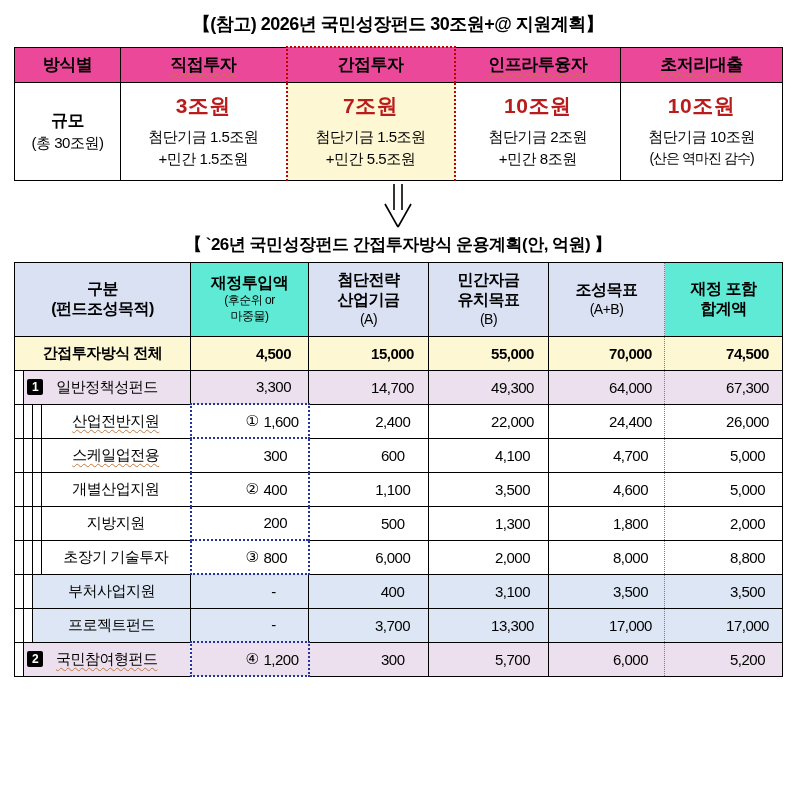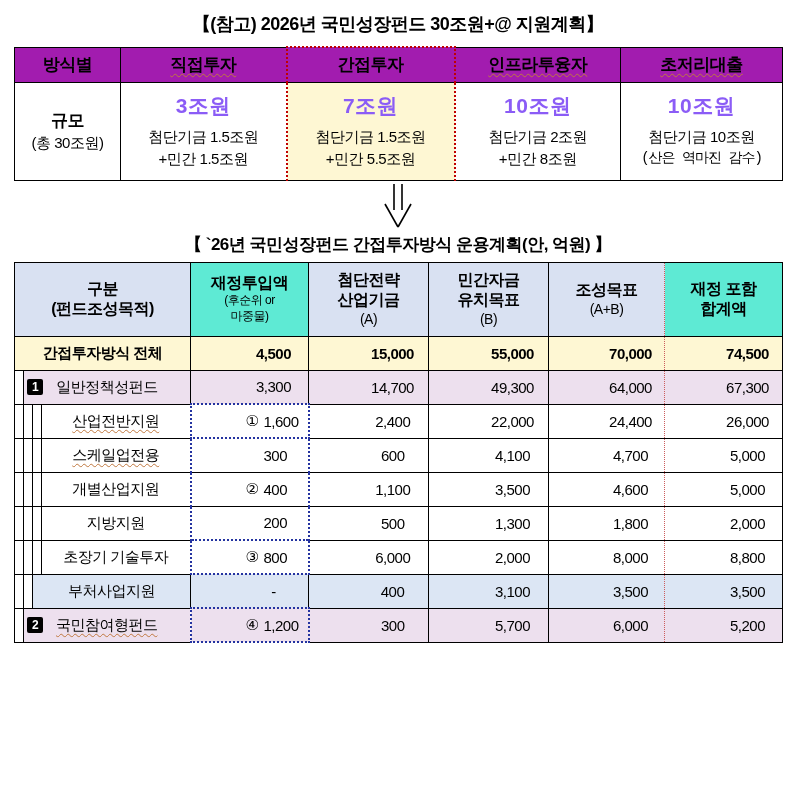--- a/index.html
+++ b/index.html
@@ -24,28 +24,28 @@
     font-size: 17px;
     font-weight: 700;
     letter-spacing: -0.5px;
     margin: 4px 0 6px 0;
   }
 
   table { border-collapse: collapse; table-layout: fixed; width: 768px; }
   .t1 td, .t1 th, .t2 td, .t2 th { border: 1px solid #000; text-align: center; vertical-align: middle; }
 
   
-  .t1 th { background: #a21caf; font-size: 17px; font-weight: 700; height: 35px; letter-spacing: -0.5px; }
+  .t1 th { background: #ec4899; font-size: 17px; font-weight: 700; height: 35px; letter-spacing: -0.5px; }
   .t1 tr.scale td { height: 98px; }
   .t1 tr.budget td { height: 51px; }
   .rm { font-weight: 700; font-size: 17px; letter-spacing: -0.5px; }
   .rs { font-size: 15px; margin-top: 2px; letter-spacing: -0.5px; }
-  .amt { color: #8b5cf6; font-weight: 700; font-size: 21px; margin-bottom: 6px; letter-spacing: 0.5px; }
+  .amt { color: #b91c1c; font-weight: 700; font-size: 21px; margin-bottom: 6px; letter-spacing: 0.5px; }
   .dln { font-size: 15px; line-height: 1.5; letter-spacing: -0.5px; }
-  .dln2 { font-size: 14px; line-height: 1.55; letter-spacing: -1px; font-family: Liberation Mono, monospace; }
+  .dln2 { font-size: 14px; line-height: 1.55; letter-spacing: -1px; }
   .bgv { font-size: 16px; }
   .yl { background: #FEF7D3; }
   
   .rdt { border-top: 2px dotted #C00000 !important; }
   .rdl { border-left: 2px dotted #C00000 !important; }
   .rdr { border-right: 2px dotted #C00000 !important; }
   .rdb { border-bottom: 2px dotted #C00000 !important; }
 
   
   .arrow-wrap { text-align: center; height: 48px; padding-top: 2px; }
@@ -360,20 +360,36 @@
               </div>
             </div>
           </td>
       <td class="v"><span>-</span></td>
       <td class="v"><span>400</span></td>
       <td class="v"><span>3,100</span></td>
       <td class="v nr"><span>3,500</span></td>
       <td class="v c5"><span>3,500</span></td>
     </tr>
 
+    <tr class="dr rb2">
+      <td class="lc">
+            <div class="lw">
+              <span class="il"></span>
+              <span class="il"></span>
+              <div class="ct">
+                <span class="lt">프로젝트펀드</span>
+              </div>
+            </div>
+          </td>
+      <td class="v"><span>-</span></td>
+      <td class="v"><span>3,700</span></td>
+      <td class="v"><span>13,300</span></td>
+      <td class="v nr"><span>17,000</span></td>
+      <td class="v c5"><span>17,000</span></td>
+    </tr>
 
     <tr class="dr rp">
       <td class="lc">
             <div class="lw">
               <span class="il"></span>
               <div class="ct">
                 <span class="mk">2</span>
                 <span class="lt wv">국민참여형펀드</span>
               </div>
             </div>

